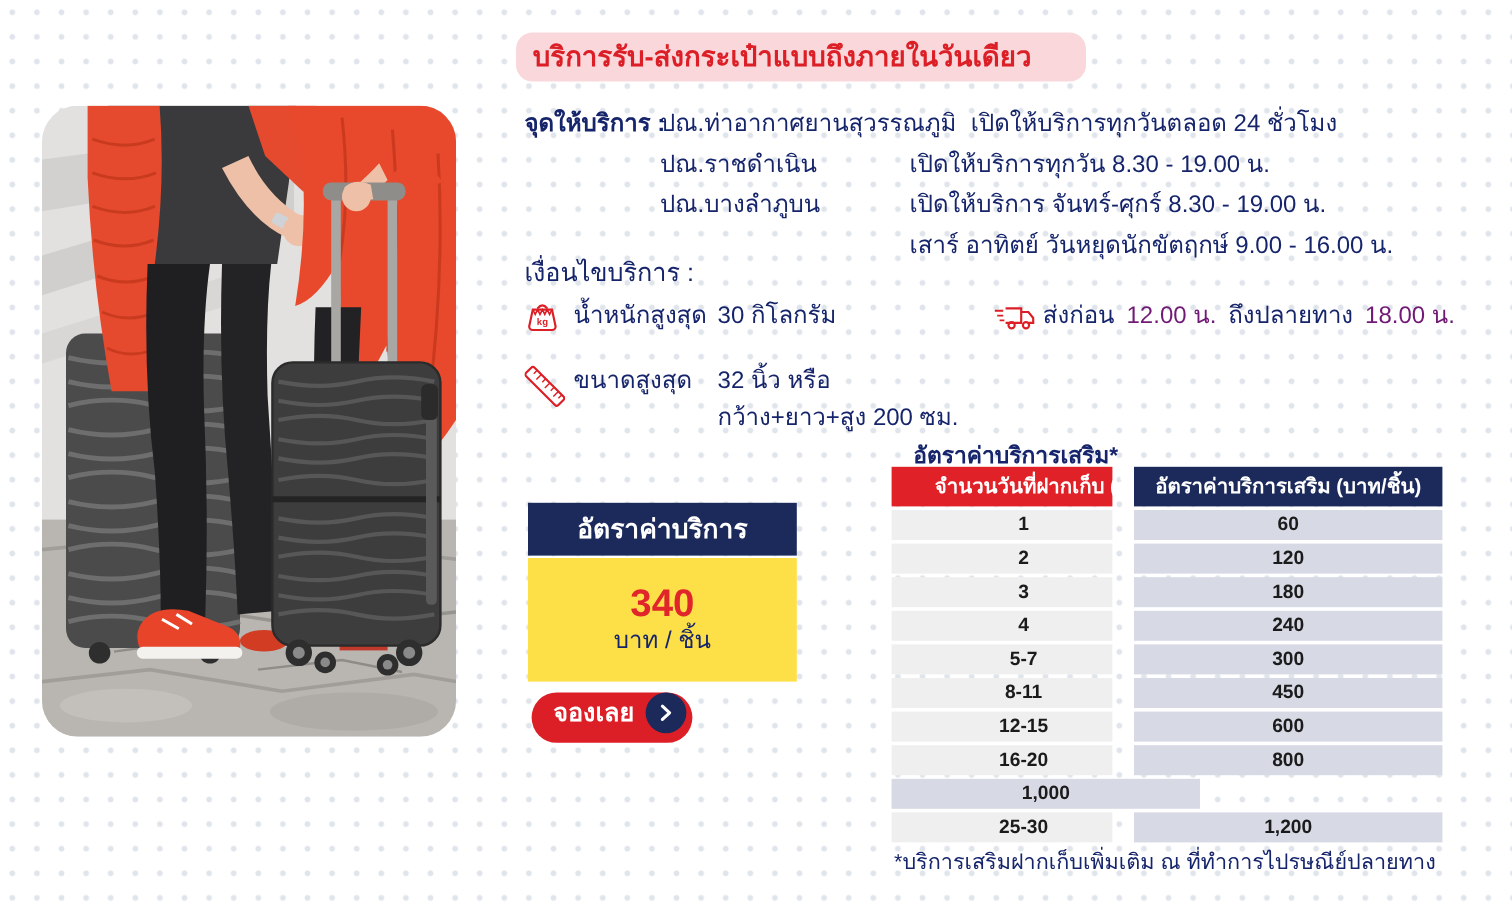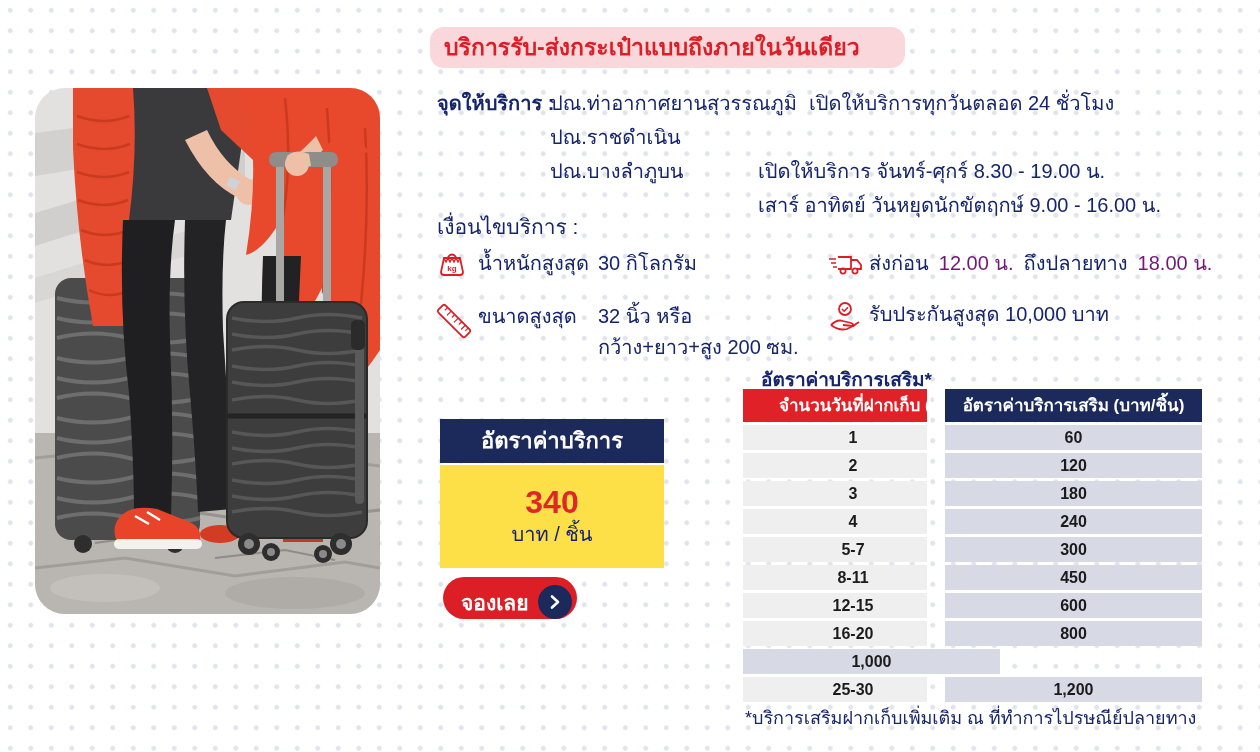--- a/index.html
+++ b/index.html
@@ -54,21 +54,21 @@
     background:#fde047; height:103px; margin-top:2px;
     text-align:center; padding-top:20px;
   }
   .price-num { color:#E0252B; font-size:32px; font-weight:bold; line-height:34px; }
   .price-unit { font-size:20px; line-height:30px; color:#16256B; }
 
   
   .cta {
     left:443px; top:577px; width:134px; height:42px;
     background:#DC1F26; border-radius:21px; border:none; cursor:pointer;
-    display:flex; align-items:flex-end; padding:0 5px 0 18px;
+    display:flex; align-items:flex-start; padding:0 5px 0 18px;
   }
   .cta-label { color:#ffffff; font-size:21px; font-weight:bold; flex:1; text-align:left; }
   .cta-circle {
     width:34px; height:34px; border-radius:50%; background:#1B2A5B;
     display:flex; align-items:center; justify-content:center; flex:0 0 auto;
   }
 
   
   .xtitle { left:745px; top:364px; font-size:19px; font-weight:bold;margin-left:16px; }
   .xtable { left:743px; top:389px; width:447px; }
@@ -202,20 +202,21 @@
 
 <div class="abs svc">
   <div class="svc-row">
     <div class="svc-label">จุดให้บริการ :</div>
     <div class="svc-office" style="width:auto">ปณ.ท่าอากาศยานสุวรรณภูมิ</div>
     <div class="svc-hours">เปิดให้บริการทุกวันตลอด 24 ชั่วโมง</div>
   </div>
   <div class="svc-row">
     <div class="svc-label"></div>
     <div class="svc-office">ปณ.ราชดำเนิน</div>
+    <div class="svc-hours">เปิดให้บริการทุกวัน 8.30 - 19.00 น.</div>
   </div>
   <div class="svc-row">
     <div class="svc-label"></div>
     <div class="svc-office">ปณ.บางลำภูบน</div>
     <div class="svc-hours">เปิดให้บริการ จันทร์-ศุกร์ 8.30 - 19.00 น.</div>
   </div>
   <div class="svc-row">
     <div class="svc-label"></div>
     <div class="svc-office"></div>
     <div class="svc-hours">เสาร์ อาทิตย์ วันหยุดนักขัตฤกษ์ 9.00 - 16.00 น.</div>
@@ -262,32 +263,20 @@
         <path d="M23,10 h6 l4,5 v4 h-4"></path>
         <circle cx="15" cy="21" r="2.6"></circle>
         <circle cx="27" cy="21" r="2.6"></circle>
         <path d="M1,9 h7 M3,13 h5 M5,17 h4" stroke-width="1.6"></path>
       </svg>
     </span>
     <span class="cond-value">
       <span class="sp-r">ส่งก่อน</span><span class="red-bold sp-r">12.00 น.</span><span class="sp-r">ถึงปลายทาง</span><span class="red-bold">18.00 น.</span>
     </span>
   </div>
-  <div class="cond-row">
-    <span class="cond-icon">
-      <svg width="34" height="32" viewBox="0 0 34 32" fill="none" stroke="#DC1F26" stroke-width="1.8">
-        <circle cx="17" cy="8" r="6"></circle>
-        <path d="M14,8 l2.2,2.2 L20,6.2" stroke-width="1.6"></path>
-        <path d="M3,24 q6,-6 12,-4 l8,2 q3,1 2,3 l-10,-1" stroke-width="1.8"></path>
-        <path d="M25,25 l6,-4" stroke-width="1.8"></path>
-        <path d="M3,24 q8,6 16,4 l8,-4" stroke-width="1.8"></path>
-      </svg>
-    </span>
-    <span class="cond-value">รับประกันสูงสุด 10,000 บาท</span>
-  </div>
 </div>
 
 <div class="abs pricebox">
   <div class="pricebox-head">อัตราค่าบริการ</div>
   <div class="pricebox-body">
     <div class="price-num">340</div>
     <div class="price-unit">บาท / ชิ้น</div>
   </div>
 </div>
 

